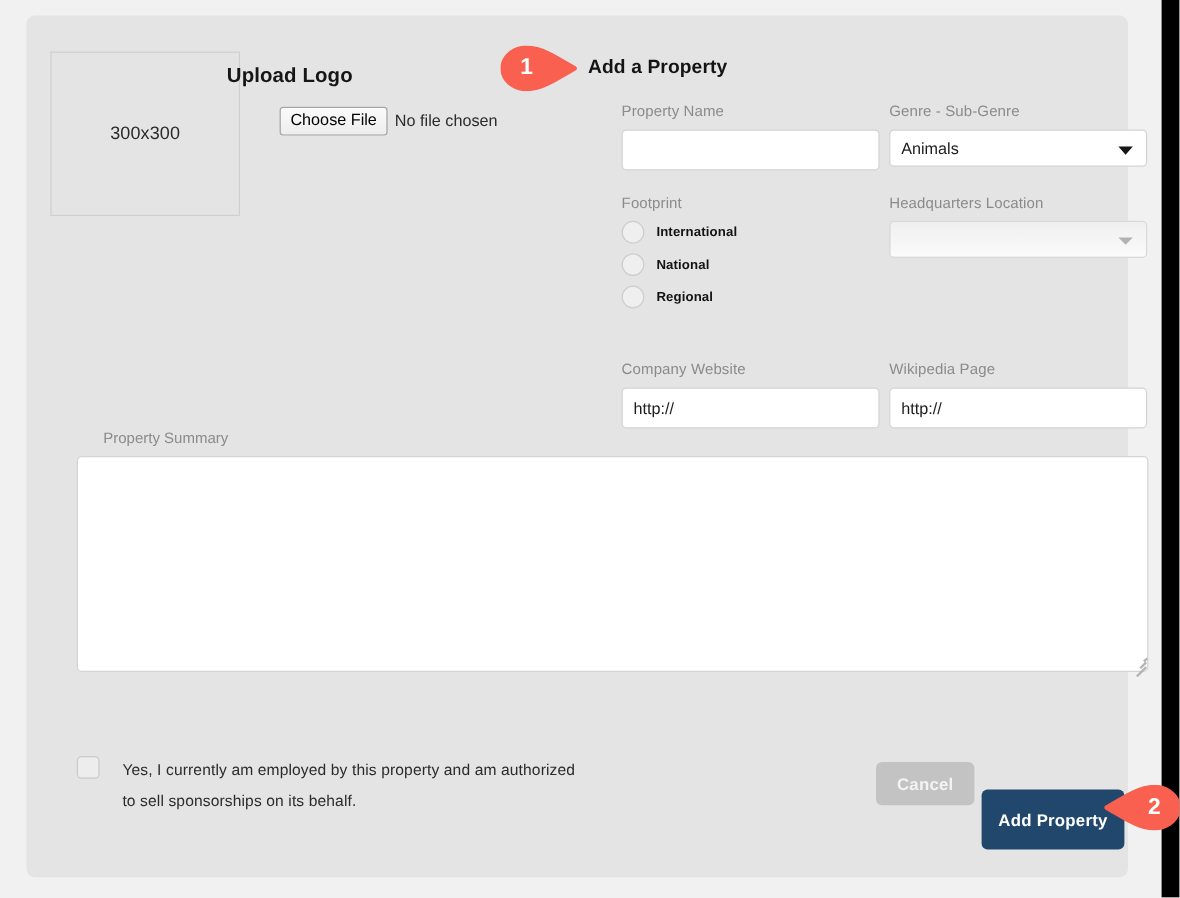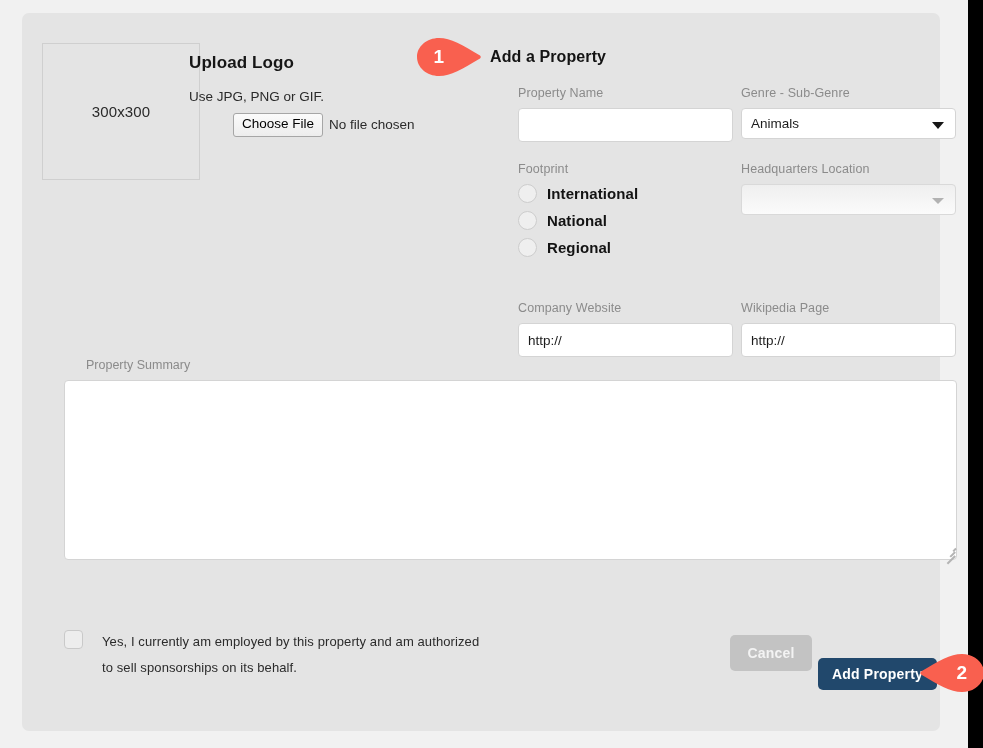--- a/index.html
+++ b/index.html
@@ -182,21 +182,21 @@
     margin-bottom: 8px;
   }
   .radio-dot {
     width: 19px; height: 19px;
     border-radius: 50%;
     background: #efefef;
     border: 1px solid #cdcdcd;
     flex: 0 0 auto;
   }
   .radio-label {
-    font-size: 15px;
+    font-size: 11px;
     font-weight: bold;
     color: #131313;
     letter-spacing: .1px;
   }
 
   
   .summary-label {
     position: absolute;
     left: 42px; top: 345px;
     font-size: 12.5px;
@@ -270,21 +270,21 @@
     cursor: pointer;
   }
   .btn-cancel {
     left: 708px; top: 622px;
     width: 82px; height: 36px;
     background: #c3c3c3;
     color: #f3f3f3;
   }
   .btn-primary {
     left: 796px; top: 645px;
-    width: 119px; height: 32px;
+    width: 119px; height: 50px;
     background: #21486c;
     color: #ffffff;
   }
 
   
   .marker {
     position: absolute;
     width: 65px; height: 38px;
   }
   .marker svg { display: block; }
@@ -313,21 +313,20 @@
   <div class="edge-strip"></div>
 
   <div class="panel">
 
     <div class="logo-box">
       <span class="logo-box-text">300x300</span>
     </div>
 
     <div class="upload-block">
       <div class="upload-title">Upload Logo</div>
-      <div class="upload-hint">Use JPG, PNG or GIF.</div>
       <div class="file-row">
         <button class="choose-file-btn">Choose File</button>
         <span class="no-file-text">No file chosen</span>
       </div>
     </div>
 
     <div class="form-head">Add a Property</div>
 
     <div class="fld-propname">
       <div class="field-label">Property Name</div>

